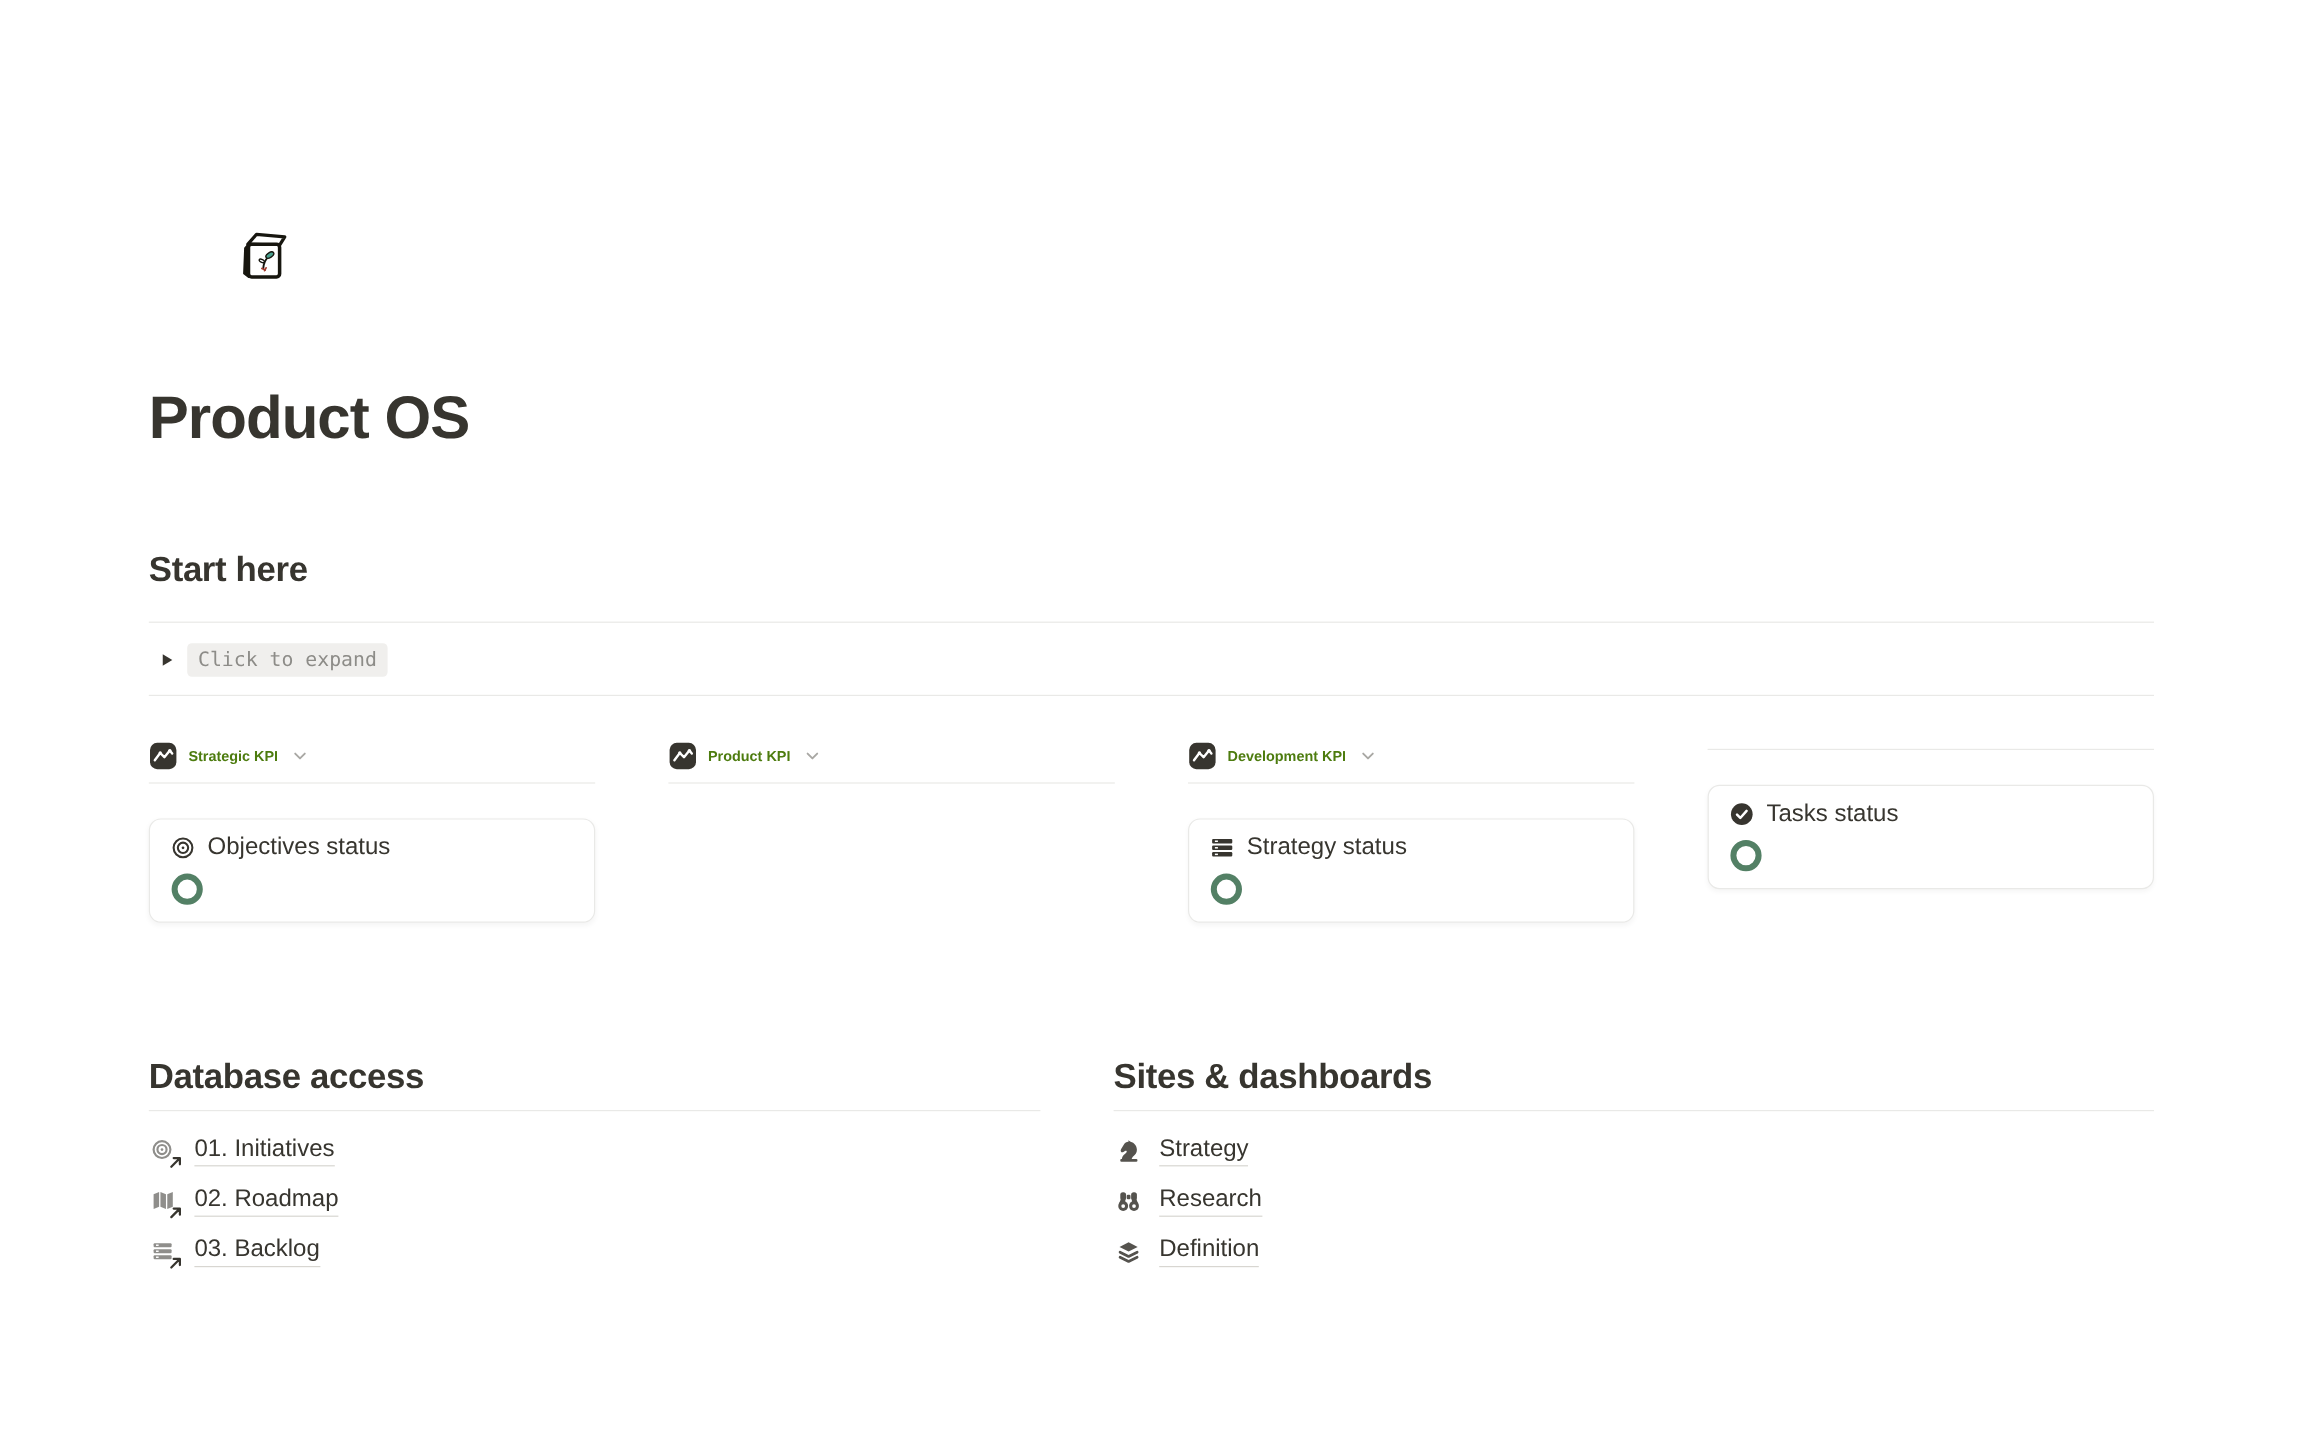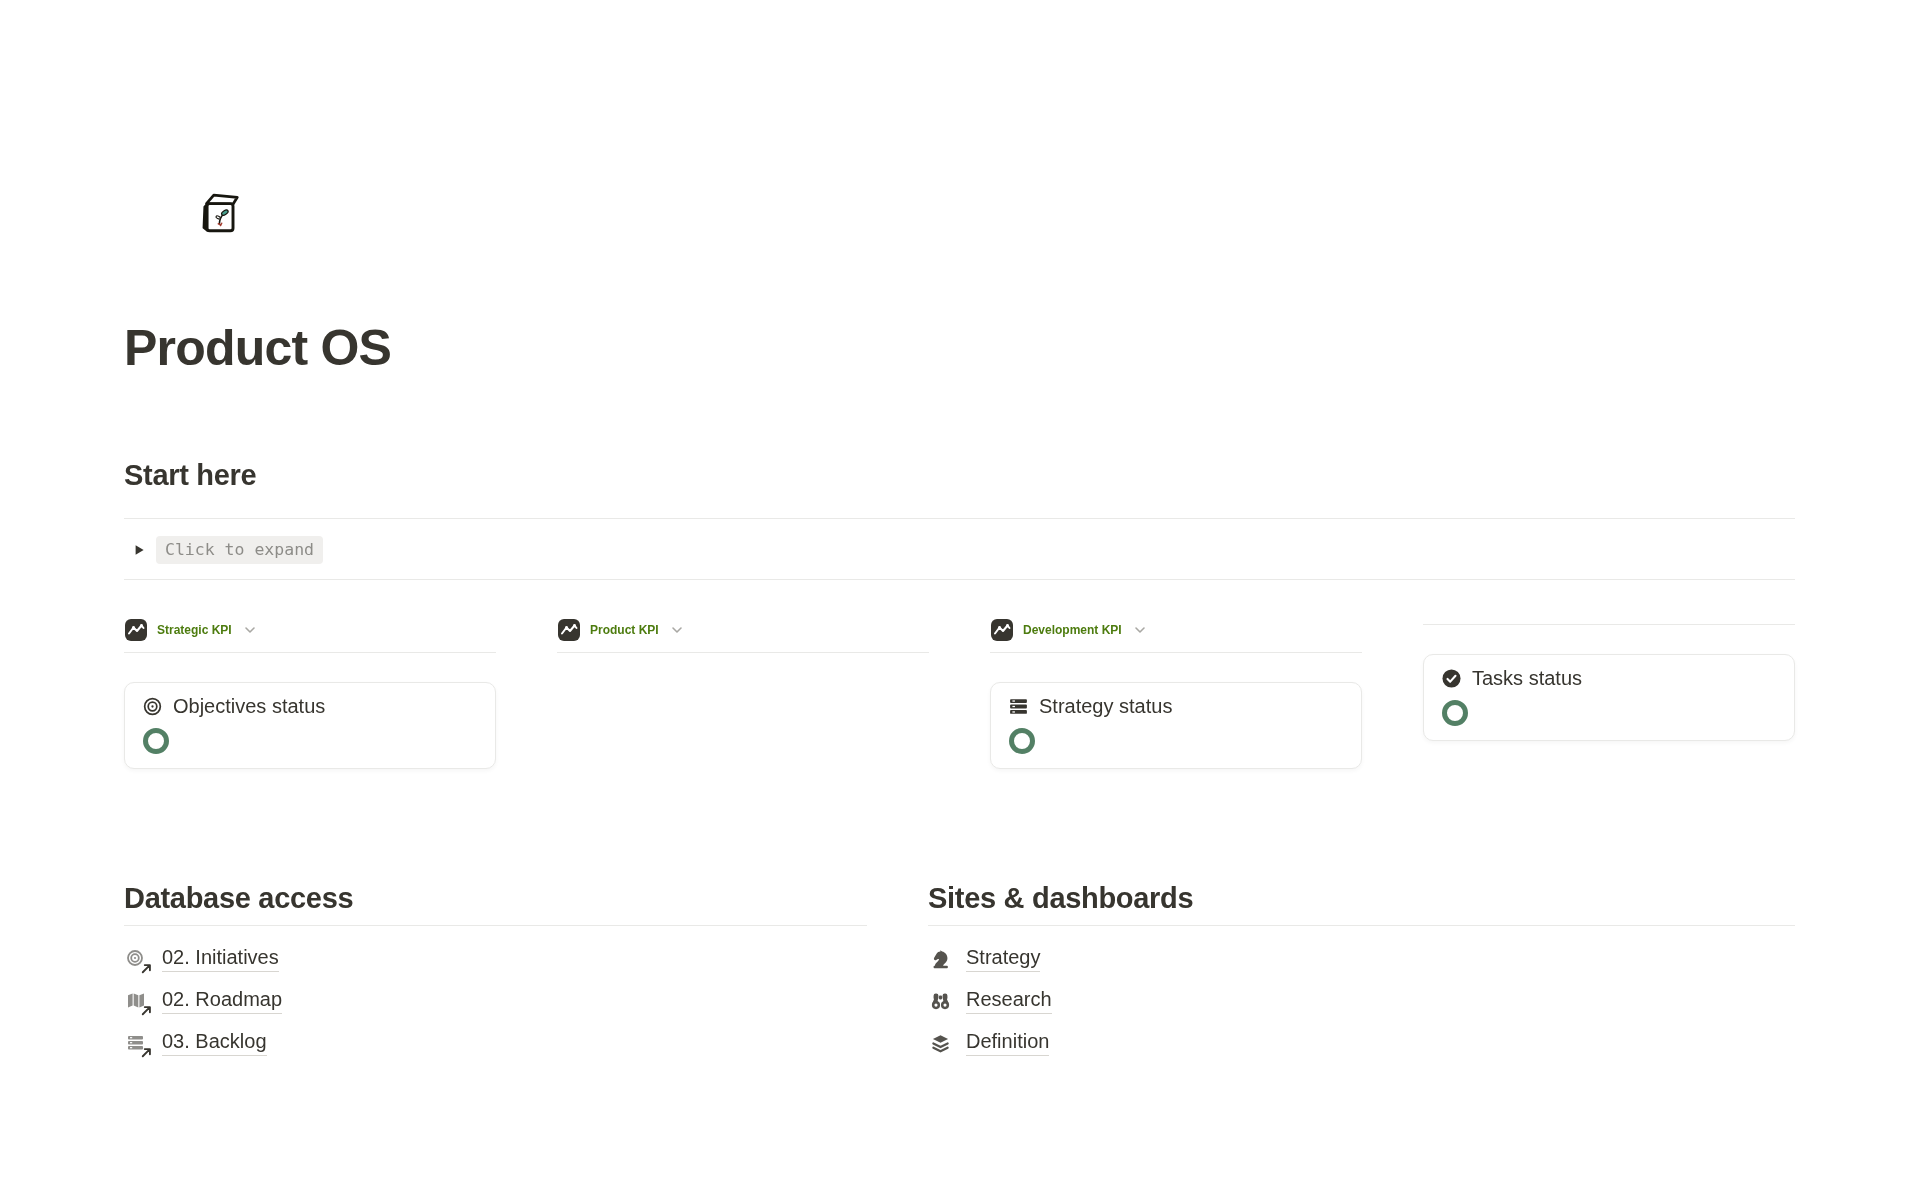--- a/index.html
+++ b/index.html
@@ -200,21 +200,21 @@
                 <circle cx="9" cy="9" r="7" fill="none" stroke="#8F8E8B" stroke-width="1.8"></circle>
                 <circle cx="9" cy="9" r="3.8" fill="none" stroke="#8F8E8B" stroke-width="1.8"></circle>
                 <circle cx="9" cy="9" r="1.1" fill="#8F8E8B"></circle>
               </svg>
             <span class="ne-arrow">
               <svg viewBox="0 0 10 10" width="11" height="11">
                   <path d="M1.6 8.4 L7.8 2.2 M3.4 1.9 H8.1 V6.6" stroke="#37352F" stroke-width="1.7" fill="none" stroke-linecap="round" stroke-linejoin="round"></path>
                 </svg>
             </span>
           </span>
-          <span class="link-label">02. Initiatives</span>
+          <span class="link-label">01. Initiatives</span>
         </div>
 
         <div class="link-row">
           <span class="link-icon">
             <svg viewBox="0 0 20 20" width="20" height="20" fill="#8F8E8B">
                 <path d="M2 4.2 L6.6 2.4 V14.6 L2 16.4 Z"></path>
                 <path d="M7.7 2.4 L12.3 4.2 V16.4 L7.7 14.6 Z"></path>
                 <path d="M13.4 4.2 L18 2.4 V14.6 L13.4 16.4 Z"></path>
               </svg>
             <span class="ne-arrow">

